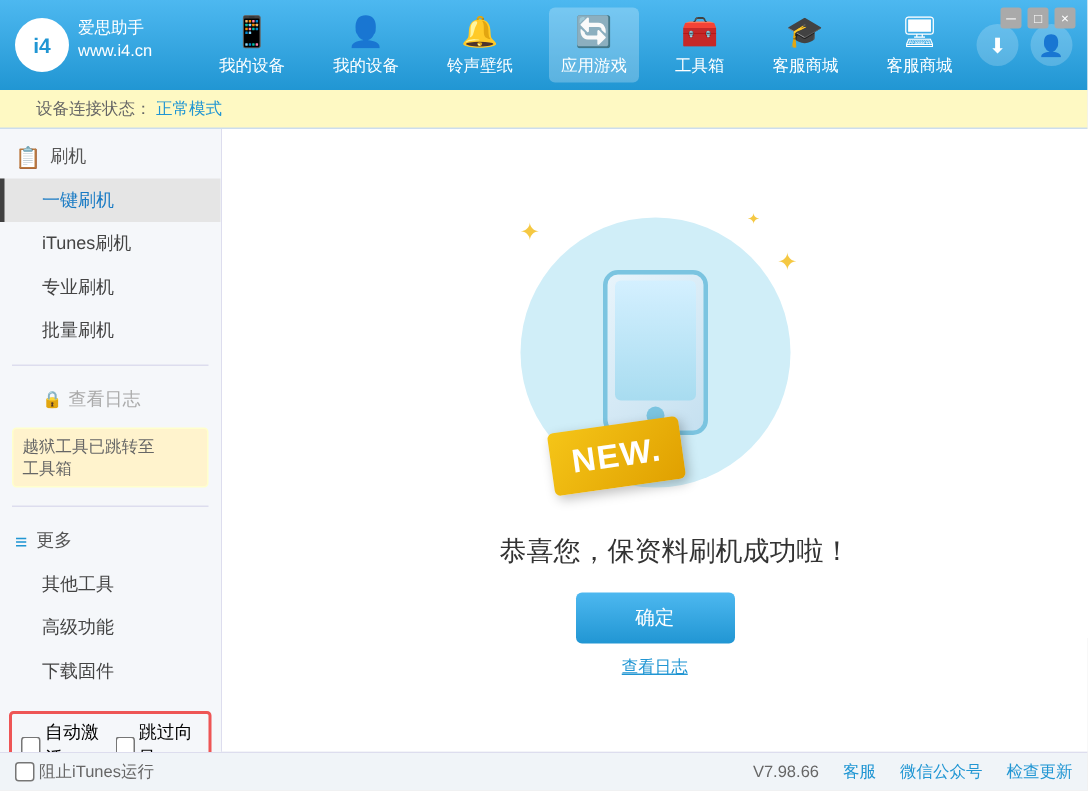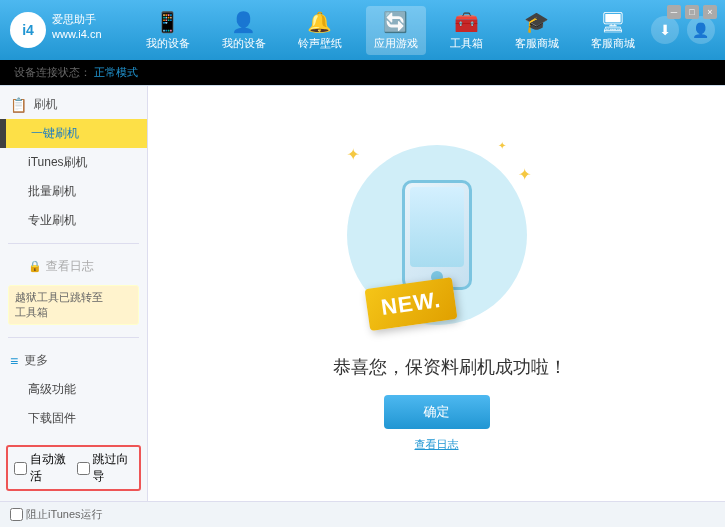--- a/index.html
+++ b/index.html
@@ -19,33 +19,33 @@
     .header-btn { width: 28px; height: 28px; background: rgba(255,255,255,0.2); border-radius: 50%; display: flex; align-items: center; justify-content: center; color: #fff; cursor: pointer; font-size: 14px; }
 
     
     .win-controls { position: absolute; top: 5px; right: 8px; display: flex; gap: 4px; }
     .win-btn { width: 14px; height: 14px; border-radius: 2px; display: flex; align-items: center; justify-content: center; font-size: 9px; cursor: pointer; color: #fff; }
     .win-min { background: #aaa; }
     .win-max { background: #aaa; }
     .win-close { background: #aaa; }
 
     
-    .breadcrumb { background: #000000; border-bottom: 1px solid #cde; padding: 5px 14px; font-size: 11px; color: #666; }
+    .breadcrumb { background: #fef9c3; border-bottom: 1px solid #cde; padding: 5px 24px; font-size: 11px; color: #666; }
     .breadcrumb span.mode { color: #2196d3; }
 
     
     .main { display: flex; height: calc(527px - 60px - 26px - 26px); }
 
     
     .sidebar { width: 148px; background: #f5f7fa; border-right: 1px solid #dde; overflow-y: auto; }
     .sidebar-section { padding: 4px 0; }
     .sidebar-category { display: flex; align-items: center; padding: 6px 10px; color: #555; font-size: 12px; }
     .sidebar-category .cat-icon { margin-right: 6px; color: #2196d3; font-size: 14px; }
     .sidebar-item { padding: 6px 10px 6px 28px; color: #444; cursor: pointer; font-size: 12px; }
-    .sidebar-item.active { background: #fde047; color: #1a7bc4; border-left: 6px solid #404040; padding-left: 25px; }
+    .sidebar-item.active { background: #e5e5e5; color: #1a7bc4; border-left: 3px solid #404040; padding-left: 25px; }
     .sidebar-divider { border: none; border-top: 1px solid #dde; margin: 4px 8px; }
     .sidebar-disabled { padding: 6px 10px 6px 28px; color: #aaa; font-size: 12px; display: flex; align-items: center; }
     .lock-icon { margin-right: 4px; font-size: 11px; }
     .sidebar-notice { margin: 4px 8px; background: #fff3cd; border: 1px solid #ffc; border-radius: 3px; padding: 4px 6px; font-size: 11px; color: #666; }
 
     
     .content { flex: 1; display: flex; flex-direction: column; align-items: center; justify-content: center; background: #fff; padding: 20px; }
     .phone-illustration { position: relative; width: 200px; height: 200px; display: flex; align-items: center; justify-content: center; margin-bottom: 20px; }
     .phone-bg-circle { position: absolute; width: 180px; height: 180px; background: #d0eef8; border-radius: 50%; }
     .phone-device { position: relative; z-index: 2; }
@@ -124,41 +124,42 @@
   <div class="main">
 
     <div class="sidebar">
       <div class="sidebar-section">
         <div class="sidebar-category">
           <span class="cat-icon">📋</span>
           <span>刷机</span>
         </div>
         <div class="sidebar-item active">一键刷机</div>
         <div class="sidebar-item">iTunes刷机</div>
+        <div class="sidebar-item">专业刷机</div>
         <div class="sidebar-item">批量刷机</div>
-        <div class="sidebar-item">专业刷机</div>
       </div>
 
       <hr class="sidebar-divider">
 
       <div class="sidebar-section">
         <div class="sidebar-disabled">
           <span class="lock-icon">🔒</span>
           <span>查看日志</span>
         </div>
         <div class="sidebar-notice">越狱工具已跳转至<br>工具箱</div>
       </div>
 
       <hr class="sidebar-divider">
 
       <div class="sidebar-section">
         <div class="sidebar-category">
           <span class="cat-icon">≡</span>
           <span>更多</span>
         </div>
+        <div class="sidebar-item">其他工具</div>
         <div class="sidebar-item">高级功能</div>
         <div class="sidebar-item">下载固件</div>
       </div>
 
       <div style="margin-top: auto; padding: 8px 6px 4px 6px;">
         <div style="border: 2px solid #e55; border-radius: 3px; padding: 4px 6px; margin-bottom: 4px;">
           <div style="display:flex; gap:6px; align-items:center;">
             <label style="display:flex;align-items:center;gap:3px;cursor:pointer;">
               <input type="checkbox" style="">
               <span>自动激活</span>
@@ -202,14 +203,20 @@
     </div>
   </div>
 
   <div class="footer">
     <div style="display:flex;align-items:flex-end;gap:8px;">
       <label style="display:flex;align-items:center;gap:3px;cursor:pointer;">
         <input type="checkbox" style="">
         <span>阻止iTunes运行</span>
       </label>
     </div>
+    <div style="display:flex;align-items:center;gap:16px;">
+      <span>V7.98.66</span>
+      <span style="cursor:pointer;color:#2196d3;">客服</span>
+      <span style="cursor:pointer;color:#2196d3;">微信公众号</span>
+      <span style="cursor:pointer;color:#2196d3;">检查更新</span>
+    </div>
   </div>
 </div>
 
 </body></html>

